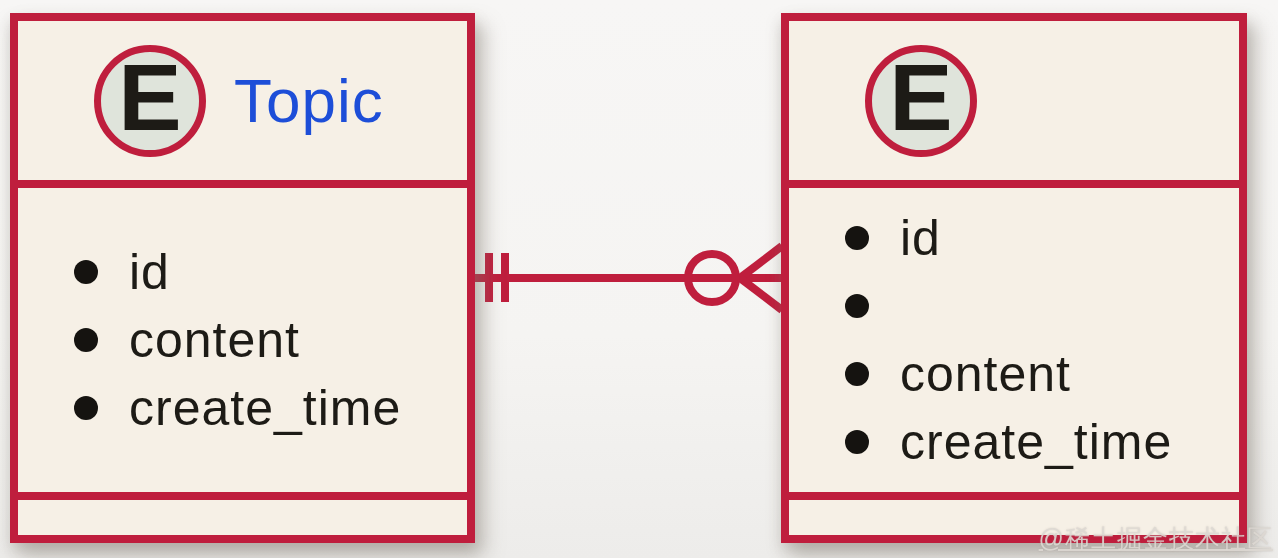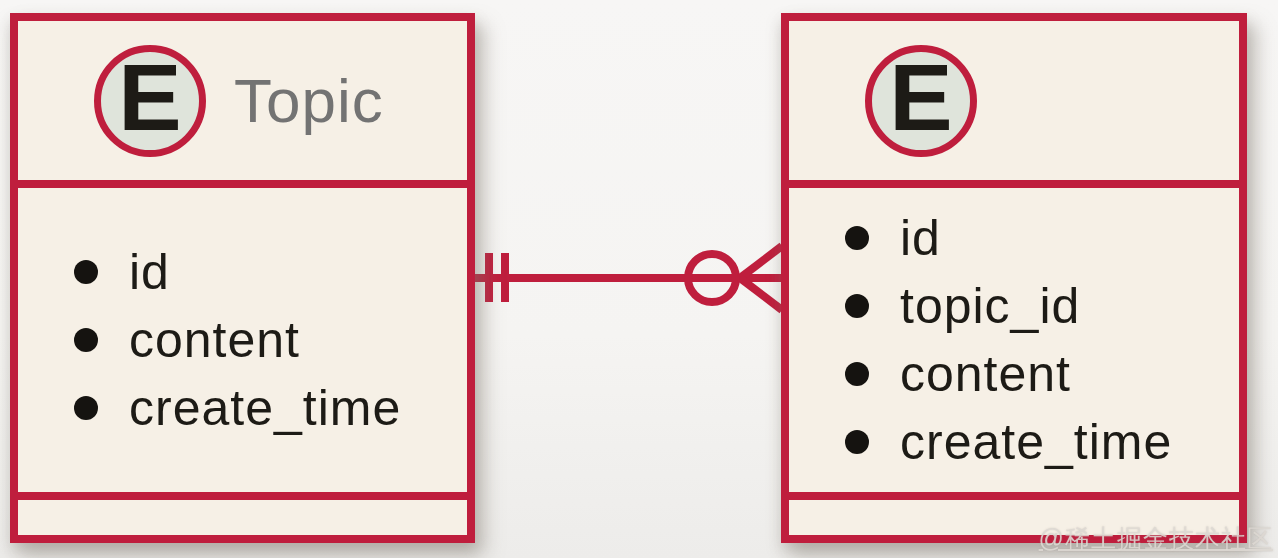--- a/index.html
+++ b/index.html
@@ -61,21 +61,21 @@
   .entity-icon span {
     font-size: 95px;
     font-weight: bold;
     color: #1d1b16;
     line-height: 1;
     transform: translateY(-3px);
   }
   .entity-name {
     margin-left: 28px;
     font-size: 62px;
-    color: #737373;
+    color: #1d4ed8;
     letter-spacing: 1px;
   }
 
   .entity-divider {
     height: 8px;
     background: #bf1e3d;
     flex: none;
   }
 
   .entity-fields {
@@ -173,21 +173,20 @@
       </div>
     </div>
     <div class="entity-divider"></div>
     <div class="entity-fields">
       <div class="field-row">
         <span class="field-bullet"></span>
         <span class="field-label">id</span>
       </div>
       <div class="field-row">
         <span class="field-bullet"></span>
-        <span class="field-label">topic_id</span>
       </div>
       <div class="field-row">
         <span class="field-bullet"></span>
         <span class="field-label">content</span>
       </div>
       <div class="field-row">
         <span class="field-bullet"></span>
         <span class="field-label">create_time</span>
       </div>
     </div>

